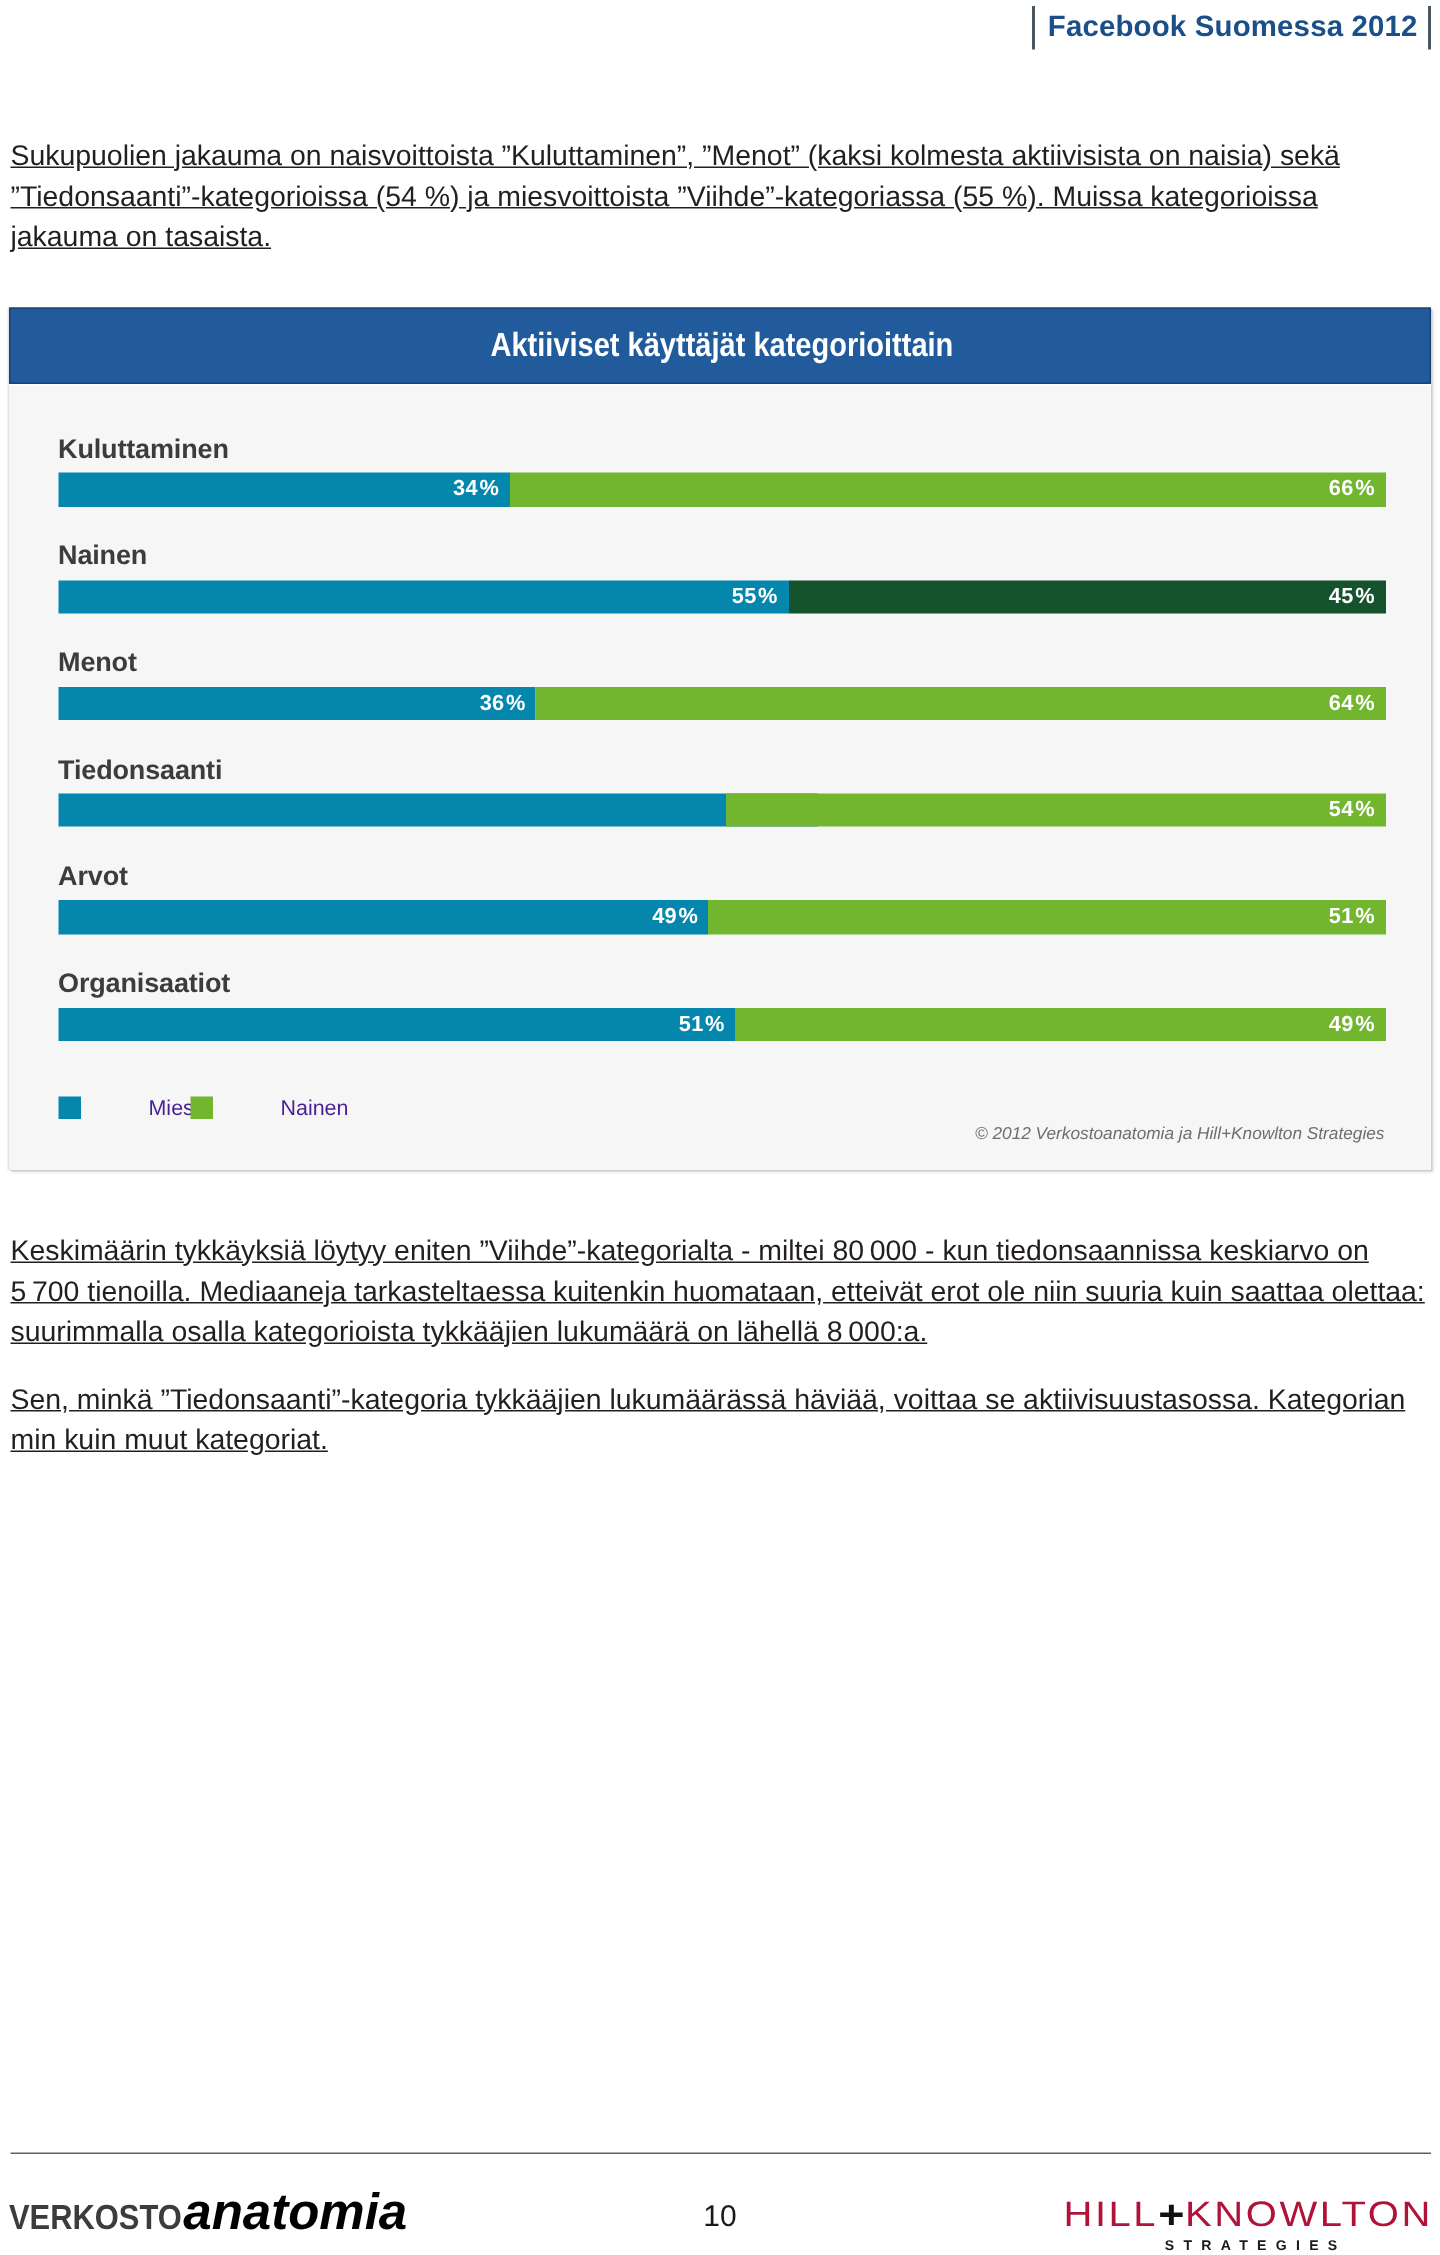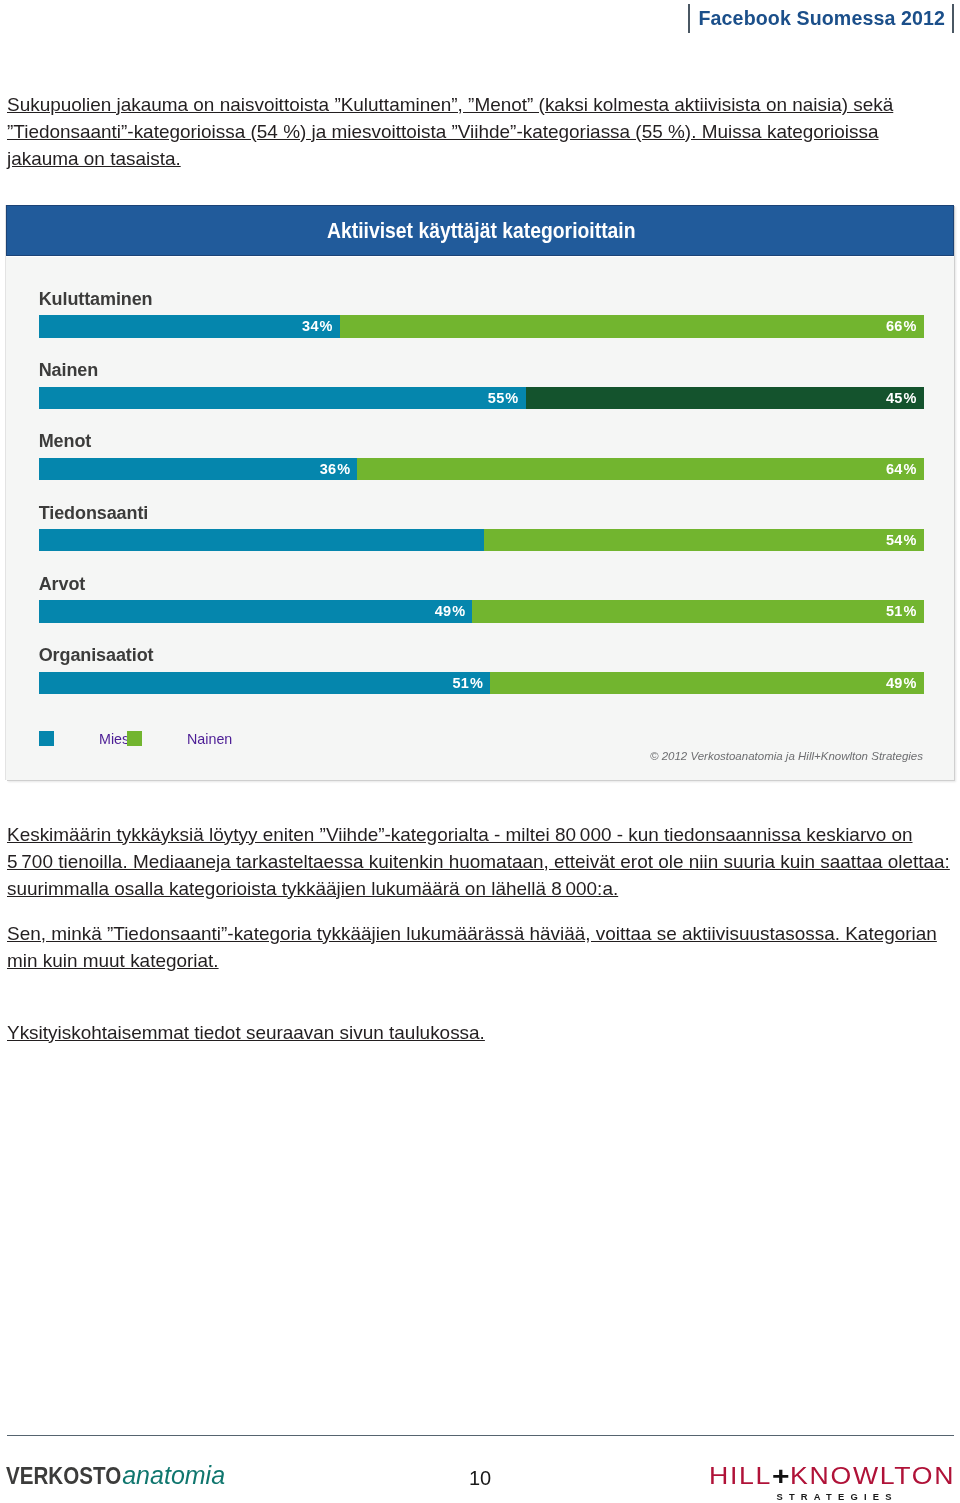--- a/index.html
+++ b/index.html
@@ -49,22 +49,22 @@
   .lg .sw{position:absolute;left:0;top:0;width:15px;height:15px;}
   .lg .nm{position:absolute;left:20px;top:-1px;font-size:14.3px;color:#4c1d95;line-height:19px;white-space:nowrap;margin-left:40px;}
   
   .credit{position:absolute;right:31px;font-size:11.5px;font-style:italic;color:#6d6e70;white-space:nowrap;}
 
   
     .foot-rule{position:absolute;left:7px;top:1434.5px;width:947px;height:1px;background:#56646f;}
     .logo-va{position:absolute;left:6px;top:1467px;height:17px;line-height:17px;white-space:nowrap;}
   .logo-va .dk{display:inline-block;color:#3c3c3b;font-weight:bold;font-size:23.2px;
       transform:scaleX(0.888);transform-origin:0 100%;vertical-align:baseline;}
-  .logo-va .gr{display:inline-block;color:#0f766e;font-style:italic;font-size:25px;
-      margin-left:-13.5px;vertical-align:baseline;}
+  .logo-va .gr{display:inline-block;color:#000000;font-style:italic;font-size:34px;
+      margin-left:-13.5px;vertical-align:baseline;font-weight:bold;}
     .pagenum{position:absolute;left:440px;top:1467px;width:80px;text-align:center;
       font-size:20px;color:#1a1a1a;line-height:22px;}
     .logo-hk{position:absolute;left:709px;top:1466px;width:246px;}
   .logo-hk .top{font-size:23.6px;line-height:18px;height:18px;color:#b01238;letter-spacing:1.5px;
       white-space:nowrap;transform:scaleX(1.13);transform-origin:0 100%;}
     .logo-hk .top .plus{display:inline-block;color:#111111;font-weight:bold;font-size:26.5px;
       letter-spacing:0.4px;transform:translateY(1.4px);}
     .logo-hk .sub{position:absolute;left:3px;top:25px;width:244px;text-align:center;font-size:9.4px;
       letter-spacing:6.2px;text-indent:6.2px;color:#1a1a1a;font-weight:bold;white-space:nowrap;}
 </style>
@@ -173,23 +173,20 @@
 
   <div class="tblock" id="p1" style="top:820.5px">
       <div class="ln">Keskimäärin tykkäyksiä löytyy eniten ”Viihde”-kategorialta - miltei 80 000 - kun tiedonsaannissa keskiarvo on</div>
       <div class="ln">5 700 tienoilla. Mediaaneja tarkasteltaessa kuitenkin huomataan, etteivät erot ole niin suuria kuin saattaa olettaa:</div>
       <div class="ln">suurimmalla osalla kategorioista tykkääjien lukumäärä on lähellä 8 000:a.</div>
     </div>
   <div class="tblock" id="p2" style="top:919.5px">
       <div class="ln">Sen, minkä ”Tiedonsaanti”-kategoria tykkääjien lukumäärässä häviää, voittaa se aktiivisuustasossa. Kategorian</div>
       <div class="ln">min kuin muut kategoriat.</div>
     </div>
-  <div class="tblock" id="p3" style="top:1018.5px">
-      <div class="ln">Yksityiskohtaisemmat tiedot seuraavan sivun taulukossa.</div>
-    </div>
 
   <div class="foot-rule"></div>
   <div class="logo-va"><span class="dk">VERKOSTO</span><span class="gr">anatomia</span></div>
   <div class="pagenum">10</div>
   <div class="logo-hk">
     <div class="top"><span>HILL</span><span class="plus">+</span><span>KNOWLTON</span></div>
     <div class="sub">STRATEGIES</div>
   </div>
 
 </div>

